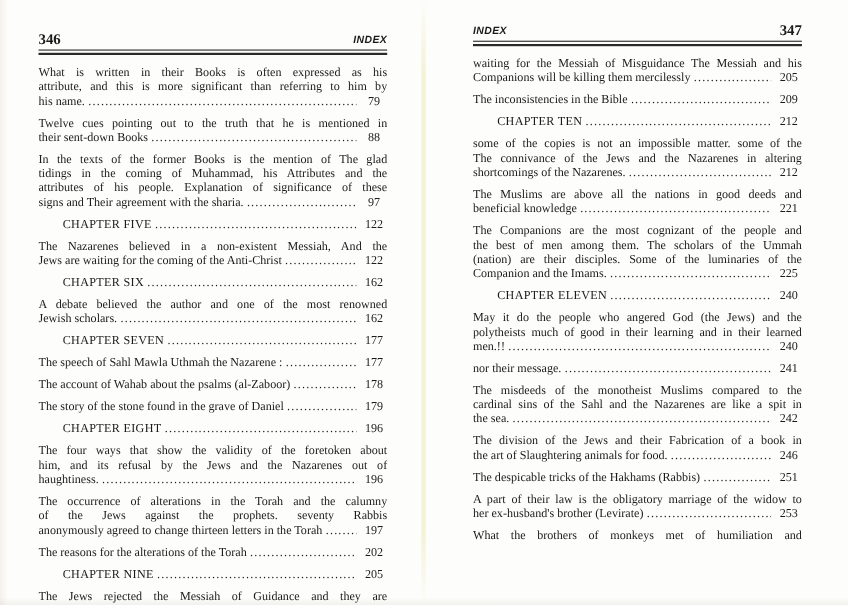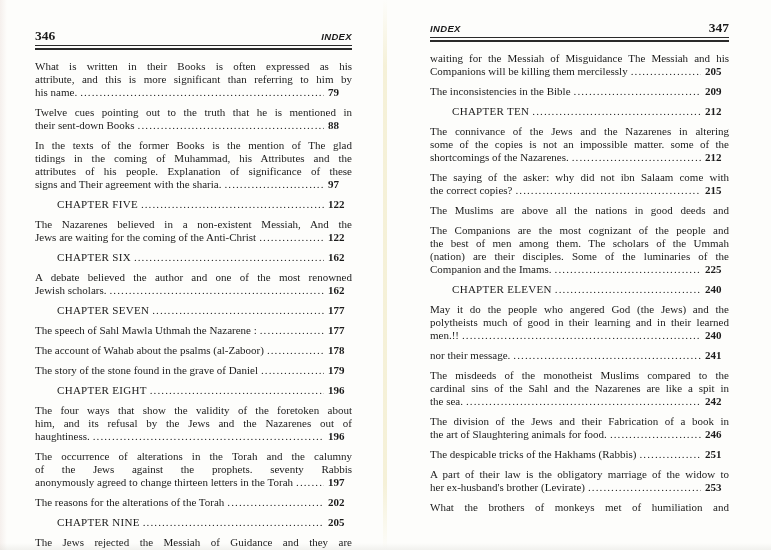--- a/index.html
+++ b/index.html
@@ -76,23 +76,22 @@
     overflow:hidden;white-space:nowrap;
     margin:0 4px 0 3px;
     min-width:8px;
   }
   .dots::after{
     content:"..................................................................................................................................................................................................................";
     letter-spacing:1.1px;
   }
   .pg{
     flex-shrink:0;
-    min-width:24px;text-align:left;
+    min-width:24px;text-align:center;
     white-space:nowrap;
-    font-weight:bold;
   }
   .entry.chapter .lastline{padding-left:22px;}
   .entry.chapter .t{letter-spacing:.3px;}
 </style>
 </head>
 <body>
 
 <div id="canvas">
   <div id="edge-left"></div>
   <div id="seam"></div>
@@ -258,38 +257,35 @@
           </div>
         </div>
         <div class="entry chapter">
           <div class="lastline">
             <span class="t">CHAPTER TEN</span>
             <span class="dots"></span>
             <span class="pg">212</span>
           </div>
         </div>
         <div class="entry text">
+          <div class="jline">some of the copies is not an impossible matter. some of the</div>
           <div class="jline">The connivance of the Jews and the Nazarenes in altering</div>
-          <div class="jline">some of the copies is not an impossible matter. some of the</div>
           <div class="lastline">
             <span class="t">shortcomings of the Nazarenes.</span>
             <span class="dots"></span>
             <span class="pg">212</span>
           </div>
         </div>
         <div class="entry text">
-          <div class="jline">The saying of the asker: why did not ibn Salaam come with</div>
-          <div class="lastline">
-            <span class="t">the correct copies?</span>
-            <span class="dots"></span>
-            <span class="pg">215</span>
-          </div>
-        </div>
-        <div class="entry text">
           <div class="jline">The Muslims are above all the nations in good deeds and</div>
+          <div class="lastline">
+            <span class="t">beneficial knowledge</span>
+            <span class="dots"></span>
+            <span class="pg">221</span>
+          </div>
         </div>
         <div class="entry text">
           <div class="jline">The Companions are the most cognizant of the people and</div>
           <div class="jline">the best of men among them. The scholars of the Ummah</div>
           <div class="jline">(nation) are their disciples. Some of the luminaries of the</div>
           <div class="lastline">
             <span class="t">Companion and the Imams.</span>
             <span class="dots"></span>
             <span class="pg">225</span>
           </div>

